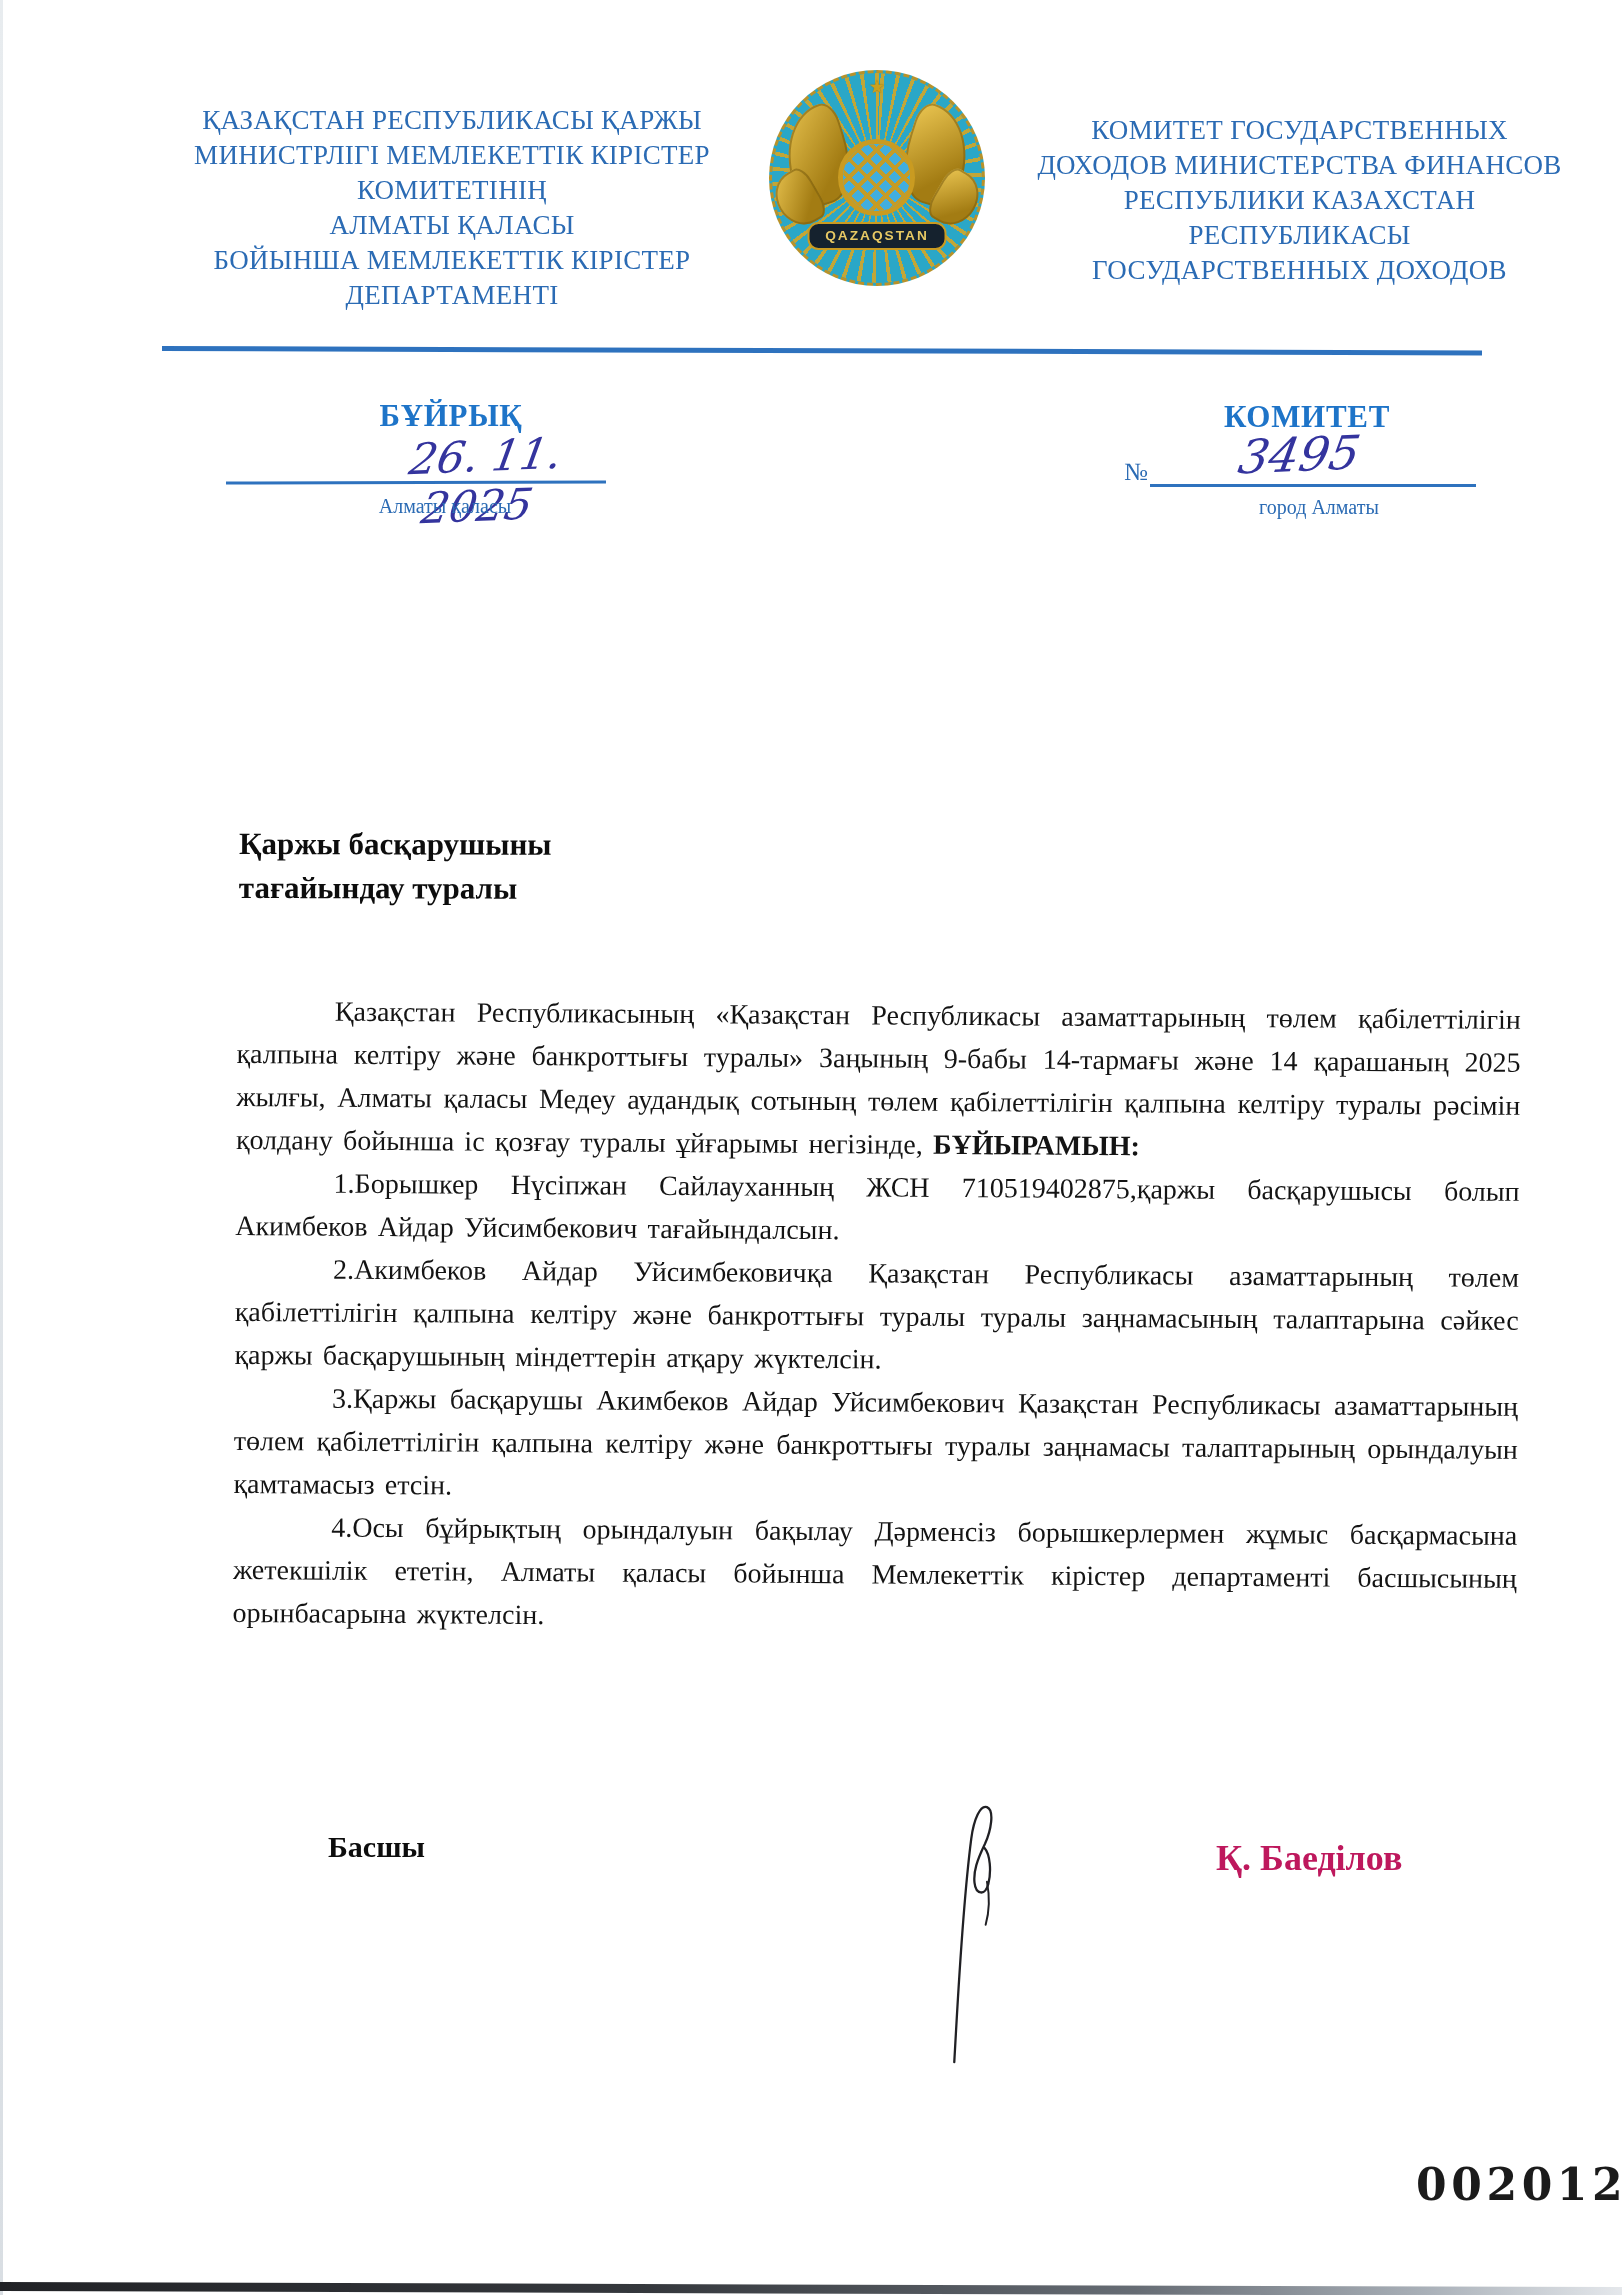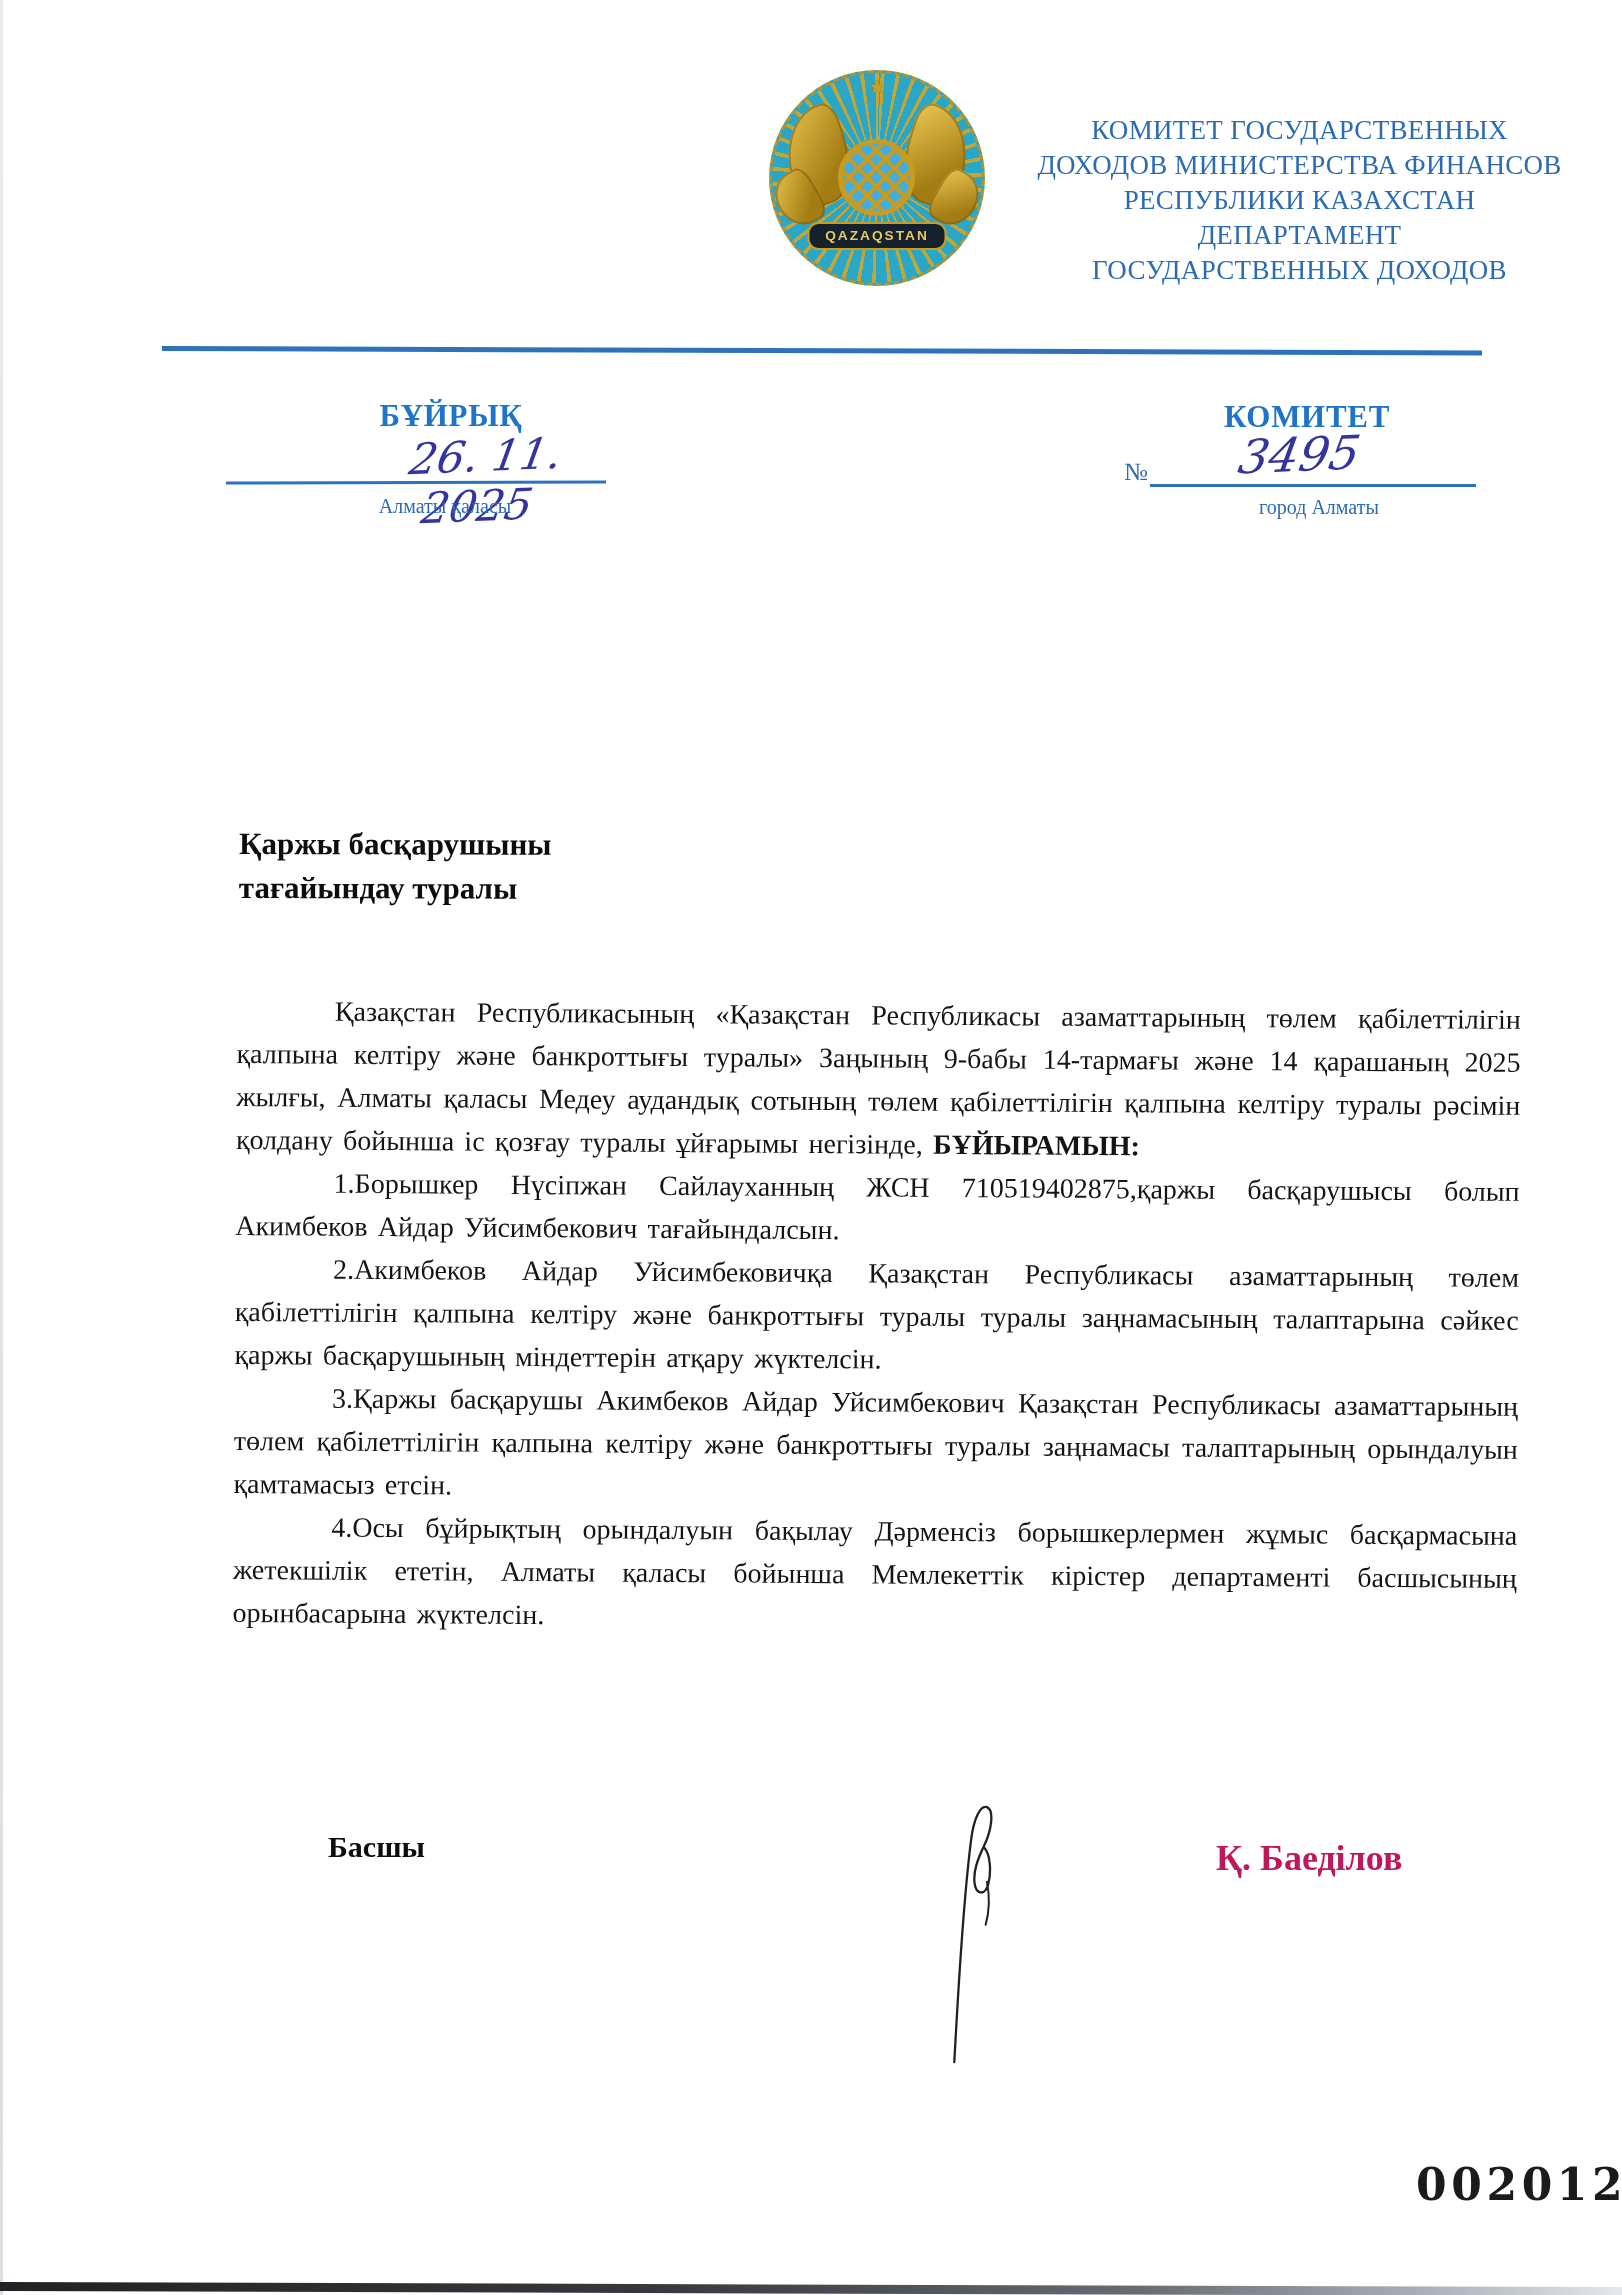--- a/index.html
+++ b/index.html
@@ -153,41 +153,49 @@
     transform:rotate(0.18deg);transform-origin:left bottom;
   }
 </style>
 </head>
 <body>
 
 <div class="page">
 
   <div class="scan-left-edge"></div>
 
+  <div class="hdr-col hdr-left">
+    <span>ҚАЗАҚСТАН РЕСПУБЛИКАСЫ ҚАРЖЫ</span>
+    <span>МИНИСТРЛІГІ МЕМЛЕКЕТТІК КІРІСТЕР</span>
+    <span>КОМИТЕТІНІҢ</span>
+    <span>АЛМАТЫ ҚАЛАСЫ</span>
+    <span>БОЙЫНША МЕМЛЕКЕТТІК КІРІСТЕР</span>
+    <span>ДЕПАРТАМЕНТІ</span>
+  </div>
 
   <div class="emblem">
     <div class="emblem-rays"></div>
     <div class="petal petal-l1"></div>
     <div class="petal petal-r1"></div>
     <div class="petal petal-l2"></div>
     <div class="petal petal-r2"></div>
     <div class="emblem-ring">
       <div class="emblem-core"></div>
     </div>
     <div class="emblem-star">★</div>
     <div class="emblem-banner">
       <span class="emblem-banner-text">QAZAQSTAN</span>
     </div>
   </div>
 
   <div class="hdr-col hdr-right">
     <span>КОМИТЕТ ГОСУДАРСТВЕННЫХ</span>
     <span>ДОХОДОВ МИНИСТЕРСТВА ФИНАНСОВ</span>
     <span>РЕСПУБЛИКИ КАЗАХСТАН</span>
-    <span>ДЕПАРТАМЕНТ</span>
+    <span>РЕСПУБЛИКАСЫ</span>
     <span>ГОСУДАРСТВЕННЫХ ДОХОДОВ</span>
   </div>
 
   <div class="hdr-rule"></div>
 
   <div class="order-title order-title-kk">БҰЙРЫҚ</div>
   <div class="order-title order-title-ru">КОМИТЕТ</div>
 
   <div class="handwriting hw-date">26. 11. 2025</div>
   <div class="blue-underline ul-date"></div>

